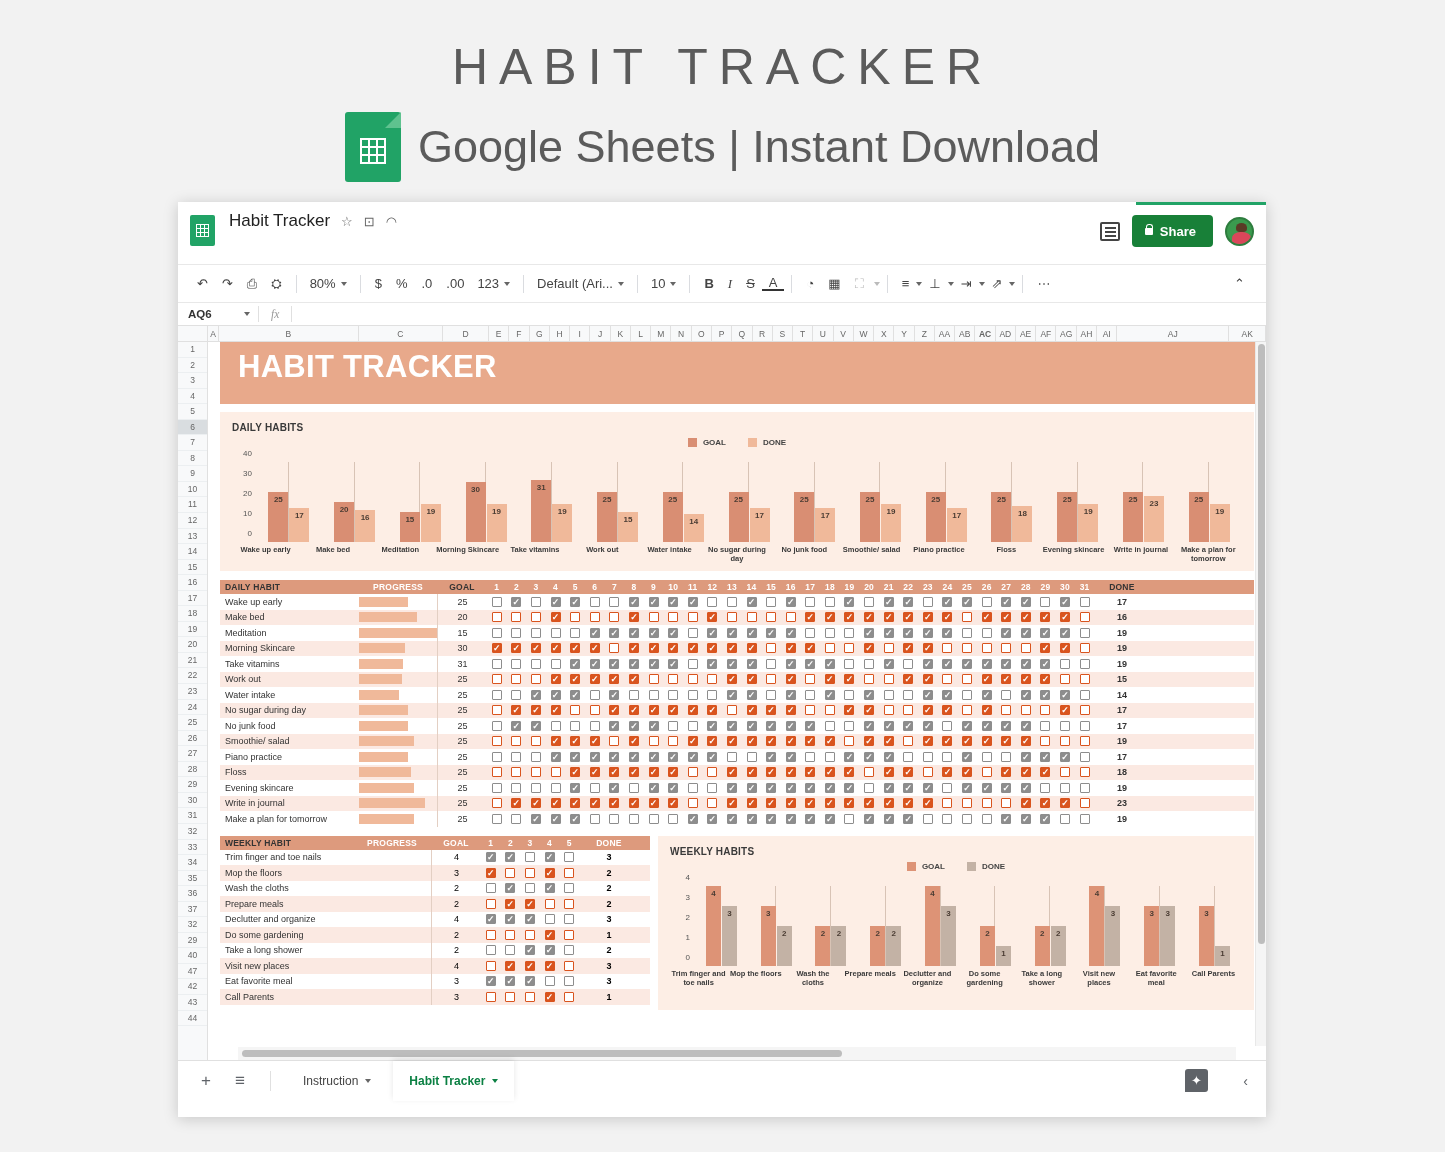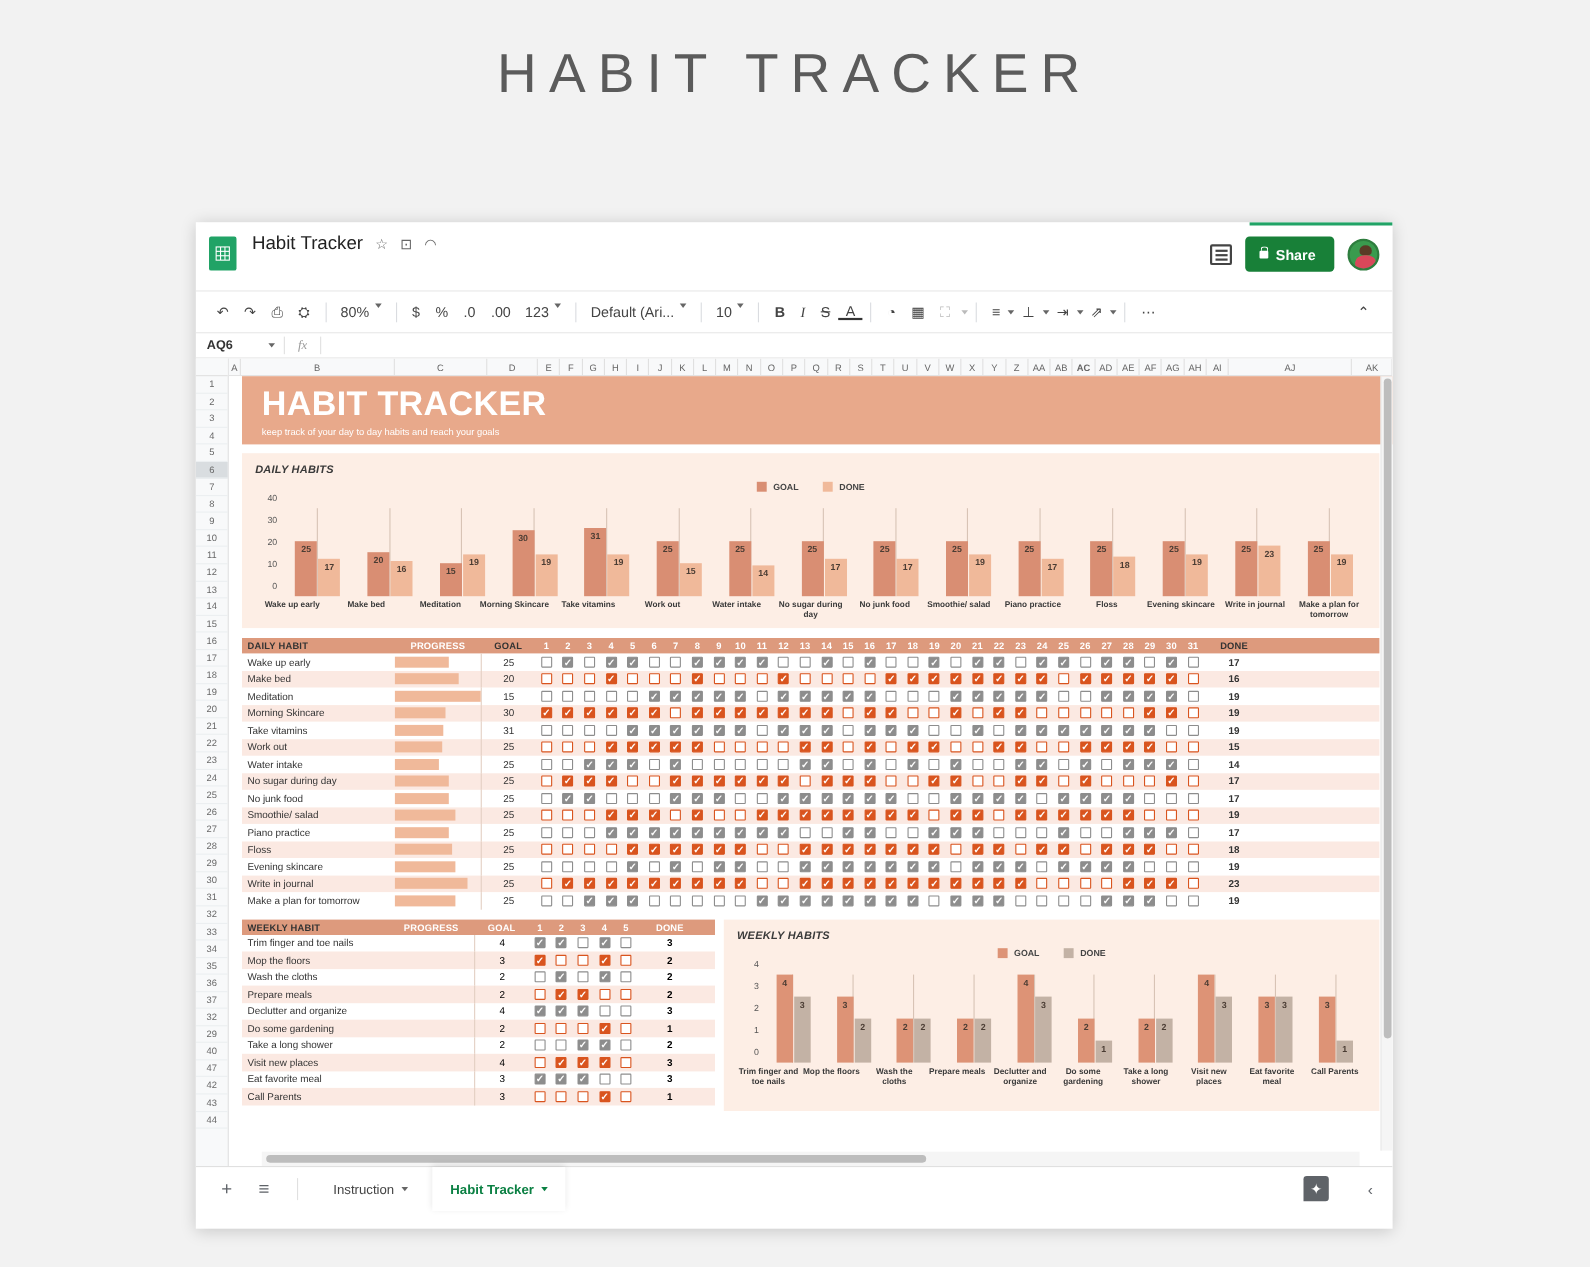--- a/index.html
+++ b/index.html
@@ -74,21 +74,21 @@
   .avatar::before{content:"";position:absolute;left:9px;top:4px;width:11px;height:9px;
     background:#5a3b26;border-radius:50% 50% 35% 35%;}
   .avatar::after{content:"";position:absolute;left:5px;top:13px;width:19px;height:14px;
     background:#d9475a;border-radius:45% 45% 0 0;}
 
   
   .toolbar { height: 38px; border-top: 1px solid #e8e8e8; display: flex; align-items: center;
     padding: 0 12px; gap: 0; font-size: 13px; color: #444; position: relative;}
   .tb { padding: 0 7px; cursor: pointer; color: #444; display:flex; align-items:center; }
   .tb-sep { width: 1px; height: 18px; background: #dadce0; margin: 0 7px; }
-  .tb-box { display:flex;gap:5px;padding:0 6px;cursor:pointer; }
+  .tb-box { display:flex;align-items:center;gap:5px;padding:0 6px;cursor:pointer; }
   .caret { width:0;height:0;border-left:3.5px solid transparent;border-right:3.5px solid transparent;
     border-top:4px solid #666; }
   .tb-right { position:absolute; right: 14px; }
 
   
   .fbar { height: 24px; border-top: 1px solid #e8e8e8; border-bottom: 1px solid #e0e0e0;
     display: flex; align-items: center; font-size: 11.5px; color: #333; }
   .namebox { width: 80px; padding-left: 10px; display:flex;align-items:center;justify-content:space-between;
     padding-right:8px; font-weight:bold; }
   .fbar-sep { width:1px;height:16px;background:#e0e0e0; }
@@ -107,21 +107,21 @@
     display: flex; font-size: 8.5px; color: #666; }
   .colhdr span { border-right: 1px solid #e0e0e0; text-align: center; line-height: 16px; }
 
   
   .sheet { position: relative; background: #fff; }
   .banner { background: #e8a98b; height: 62px; margin-left: 12px; padding: 8px 0 0 18px; }
   .banner h1 { color: #fff; font-size: 31px; font-weight: bold; letter-spacing: .3px; line-height: 34px;}
   .banner p { color: #fff; font-size: 8.5px; margin-top: 3px; }
 
   .card { background: #fdeee5; margin: 8px 12px 0 12px; padding: 10px 12px 8px 12px; }
-  .card-title { font-size: 10px; font-weight: bold; color: #3a3a3a; letter-spacing: .2px; font-style: italic;}
+  .card-title { font-size: 10px; font-weight: bold; color: #3a3a3a; letter-spacing: .2px;}
 
   .legend { display: flex; justify-content: center; gap: 22px; margin-top: 5px; }
   .legend-item { display: flex; align-items: center; gap: 6px; font-size: 8px; font-weight: bold; color: #444; }
   .sw { width: 9px; height: 9px; }
 
   
   .chart { display: flex; margin-top: 5px; }
   .yaxis { width: 24px; position: relative; }
   .yaxis span { position: absolute; right: 4px; font-size: 8px; color: #555; transform: translateY(-50%); }
   .plot { flex: 1; display: flex; align-items: flex-end; justify-content: space-around; position: relative; }
@@ -189,20 +189,36 @@
   .explore { position: absolute; right: 58px; width: 23px; height: 23px; background: #5f6368;
     border-radius: 3px 3px 3px 0; display:flex;align-items:center;justify-content:center;
     color:#fff;font-size:13px; cursor:pointer;}
   .collapse { position: absolute; right: 18px; color: #5f6368; font-size: 14px; cursor: pointer; }
 </style>
 </head>
 <body>
 
 <div class="promo">
   <div class="promo-title">HABIT TRACKER</div>
+  <div class="promo-sub-row">
+    <div class="gs-icon">
+      <div class="gs-grid">
+          <i></i>
+          <i></i>
+          <i></i>
+          <i></i>
+          <i></i>
+          <i></i>
+          <i></i>
+          <i></i>
+          <i></i>
+        </div>
+    </div>
+    <div class="promo-sub">Google Sheets | Instant Download</div>
+  </div>
 </div>
 
 <div class="window">
 
   <div class="topbar">
     <div class="doc-icon">
       <div class="g">
           <i></i>
           <i></i>
           <i></i>
@@ -386,21 +402,20 @@
           <span style="width: 22px;">AH</span>
           <span style="width: 22px;">AI</span>
           <span style="width: 122px;">AJ</span>
           <span style="width: 40px;">AK</span>
         </div>
 
       <div class="sheet">
 
         <div class="banner">
           <h1>HABIT TRACKER</h1>
-          <p>keep track of your day to day habits and reach your goals</p>
         </div>
 
         <div class="card">
           <div class="card-title">DAILY HABITS</div>
           <div class="legend">
             <div class="legend-item">
               <span class="sw" style="background:#d98e73"></span>
               <span>GOAL</span>
             </div>
             <div class="legend-item">

